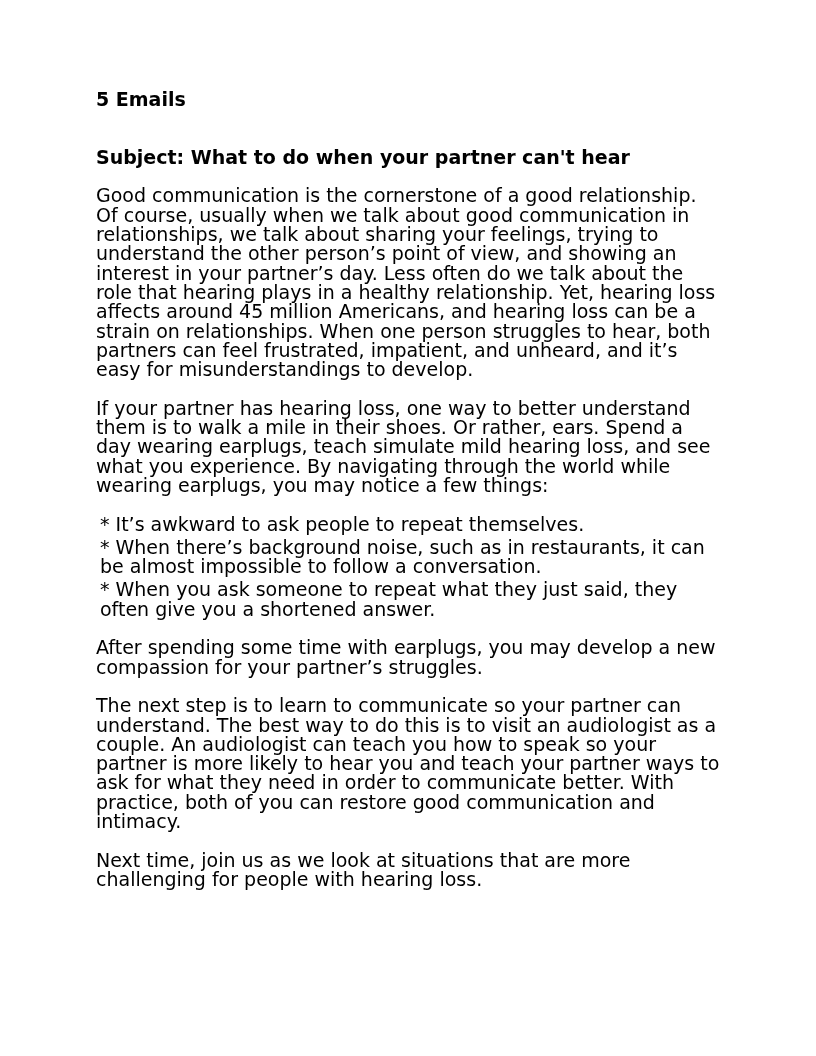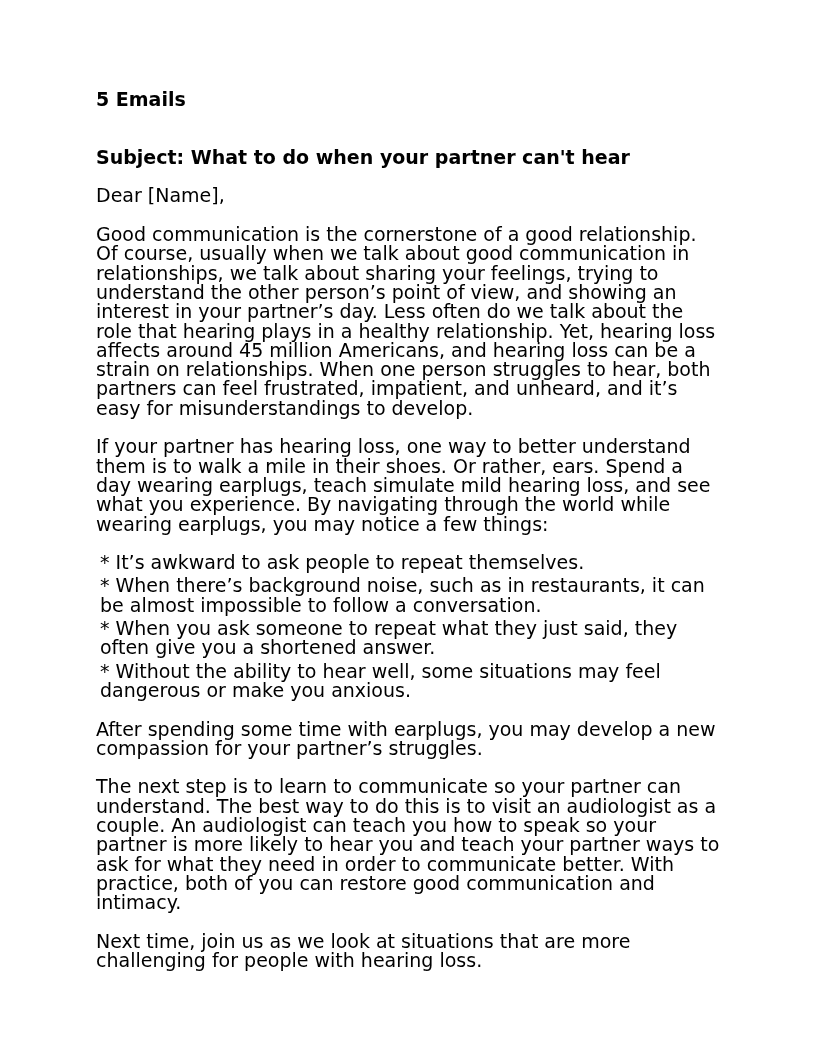--- a/index.html
+++ b/index.html
@@ -45,31 +45,29 @@
 </head>
 <body>
 
 <div class="page">
 
   <p class="heading gap-after-2">5 Emails</p>
 
 
   <p class="heading">Subject: What to do when your partner can't hear</p>
 
-  <p>Dear [Name],</p>
 
   <p>Good communication is the cornerstone of a good relationship. Of course, usually when we talk about good communication in relationships, we talk about sharing your feelings, trying to understand the other person’s point of view, and showing an interest in your partner’s day. Less often do we talk about the role that hearing plays in a healthy relationship. Yet, hearing loss affects around 45 million Americans, and hearing loss can be a strain on relationships. When one person struggles to hear, both partners can feel frustrated, impatient, and unheard, and it’s easy for misunderstandings to develop.</p>
 
   <p>If your partner has hearing loss, one way to better understand them is to walk a mile in their shoes. Or rather, ears. Spend a day wearing earplugs, teach simulate mild hearing loss, and see what you experience. By navigating through the world while wearing earplugs, you may notice a few things:</p>
 
   <div class="bullet-list">
     <p>* It’s awkward to ask people to repeat themselves.</p>
     <p>* When there’s background noise, such as in restaurants, it can be almost impossible to follow a conversation.</p>
     <p>* When you ask someone to repeat what they just said, they often give you a shortened answer.</p>
-    <p>* Without the ability to hear well, some situations may feel dangerous or make you anxious.</p>
   </div>
 
   <p>After spending some time with earplugs, you may develop a new compassion for your partner’s struggles.</p>
 
   <p>The next step is to learn to communicate so your partner can understand. The best way to do this is to visit an audiologist as a couple. An audiologist can teach you how to speak so your partner is more likely to hear you and teach your partner ways to ask for what they need in order to communicate better. With practice, both of you can restore good communication and intimacy.</p>
 
   <p>Next time, join us as we look at situations that are more challenging for people with hearing loss.</p>
 
 </div>
 

